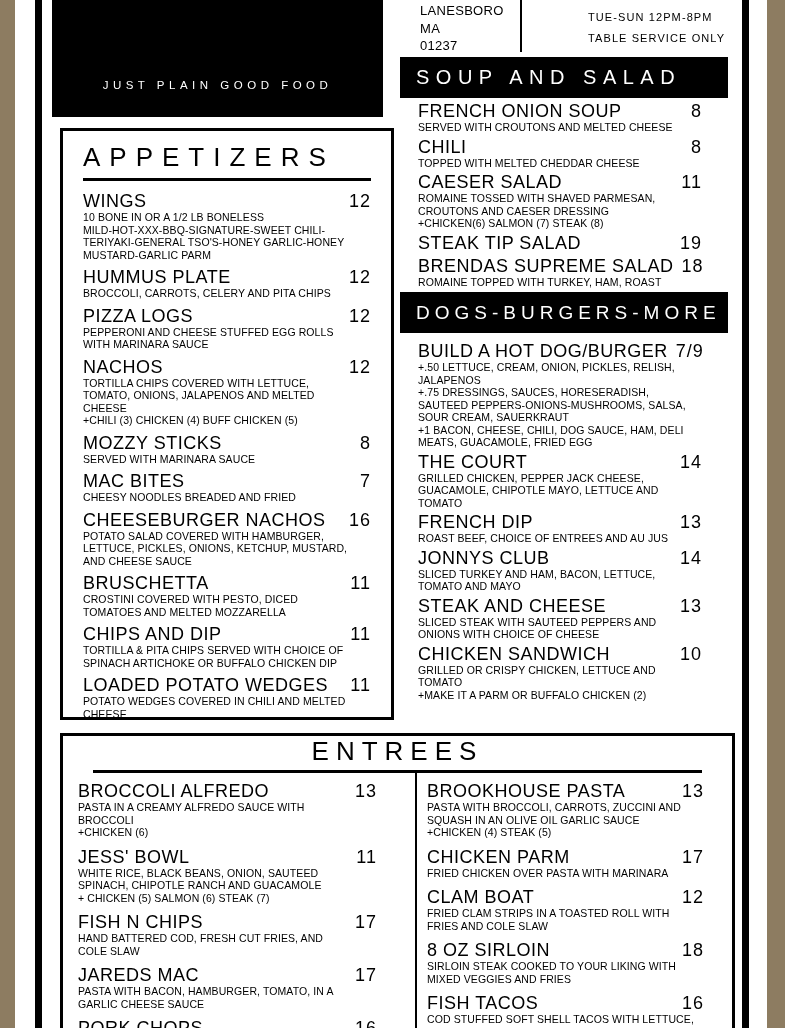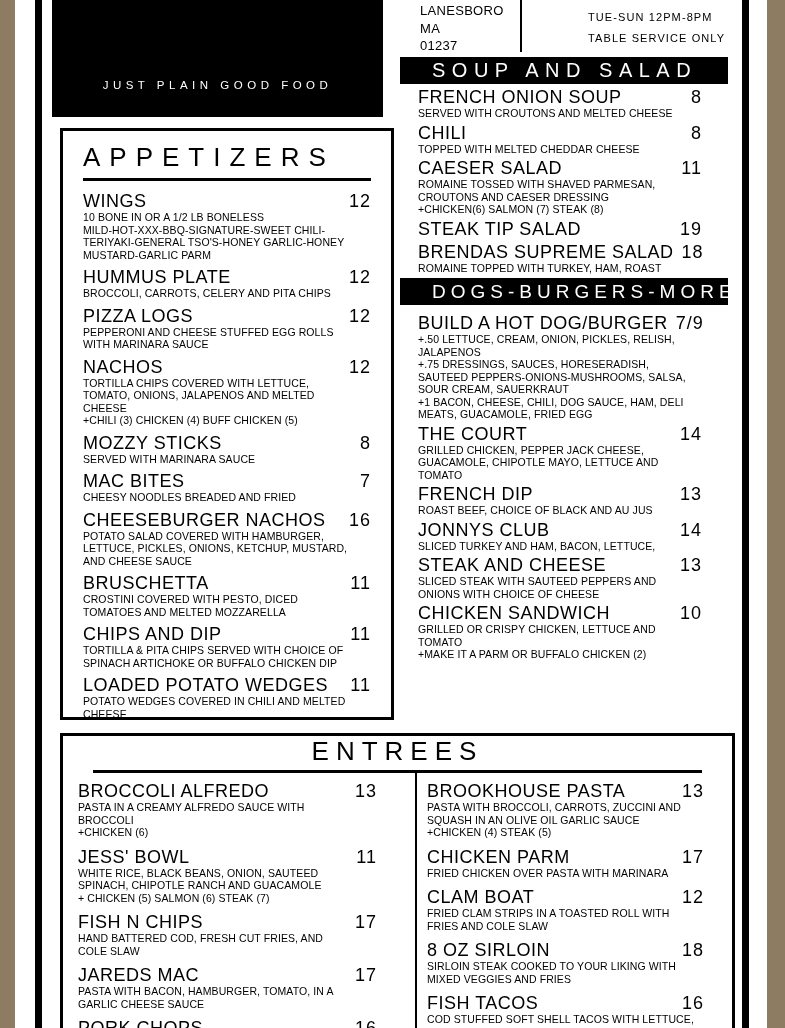--- a/index.html
+++ b/index.html
@@ -14,22 +14,22 @@
             display:flex;flex-direction:column;align-items:center;justify-content:flex-end;
             padding-bottom:26px;box-sizing:border-box}
   .logo-title{font-size:37px;line-height:40px;letter-spacing:.5px;white-space:nowrap}
   .logo-tagline{font-size:11.5px;letter-spacing:4.5px;margin-top:6px;white-space:nowrap}
 
   .address{position:absolute;left:420px;top:2px;font-size:13px;line-height:17.5px;letter-spacing:.3px}
   .info-divider{position:absolute;left:520px;top:0;width:2px;height:52px;background:#000}
   .hours{position:absolute;left:588px;top:7px;font-size:11px;line-height:21px;letter-spacing:1.1px;white-space:nowrap}
 
   .right-col{position:absolute;left:400px;top:57px;width:328px}
-  .banner{height:27px;background:#000;color:#fff;font-size:20px;letter-spacing:6.5px;
-          display:flex;align-items:center;padding-left:32px;box-sizing:border-box;white-space:nowrap}
+  .banner{height:41px;background:#000;color:#fff;font-size:20px;letter-spacing:6.5px;
+          display:flex;align-items:center;padding-left:16px;box-sizing:border-box;white-space:nowrap}
   .banner-dogs{font-size:19px;letter-spacing:5px;margin:4px 0 5px}
   .right-col .items{padding:3px 26px 0 18px}
 
   .item{margin-bottom:3px}
   .item-row{display:flex;justify-content:space-between;align-items:flex-start}
   .item-name{font-size:18px;line-height:20px;letter-spacing:.5px;white-space:nowrap}
   .item-price{font-size:18px;line-height:20px;letter-spacing:1px;padding-left:8px}
   .desc-line{font-size:10.5px;line-height:12.5px;letter-spacing:.1px;white-space:nowrap}
 
   .appetizers-box{position:absolute;left:60px;top:128px;width:334px;height:592px;border:3px solid #000;
@@ -278,31 +278,32 @@
             <div class="desc-line">TOMATO</div>
           </div>
         </div>
 
         <div class="item">
           <div class="item-row">
             <span class="item-name">FRENCH DIP</span>
             <span class="item-price">13</span>
           </div>
           <div class="item-desc">
-            <div class="desc-line">ROAST BEEF, CHOICE OF BLACK AND AU JUS</div>
+            <div class="desc-line">ROAST BEEF, CHOICE OF ENTREES AND AU JUS</div>
           </div>
         </div>
 
         <div class="item">
           <div class="item-row">
             <span class="item-name">JONNYS CLUB</span>
             <span class="item-price">14</span>
           </div>
           <div class="item-desc">
             <div class="desc-line">SLICED TURKEY AND HAM, BACON, LETTUCE,</div>
+            <div class="desc-line">TOMATO AND MAYO</div>
           </div>
         </div>
 
         <div class="item">
           <div class="item-row">
             <span class="item-name">STEAK AND CHEESE</span>
             <span class="item-price">13</span>
           </div>
           <div class="item-desc">
             <div class="desc-line">SLICED STEAK WITH SAUTEED PEPPERS AND</div>

